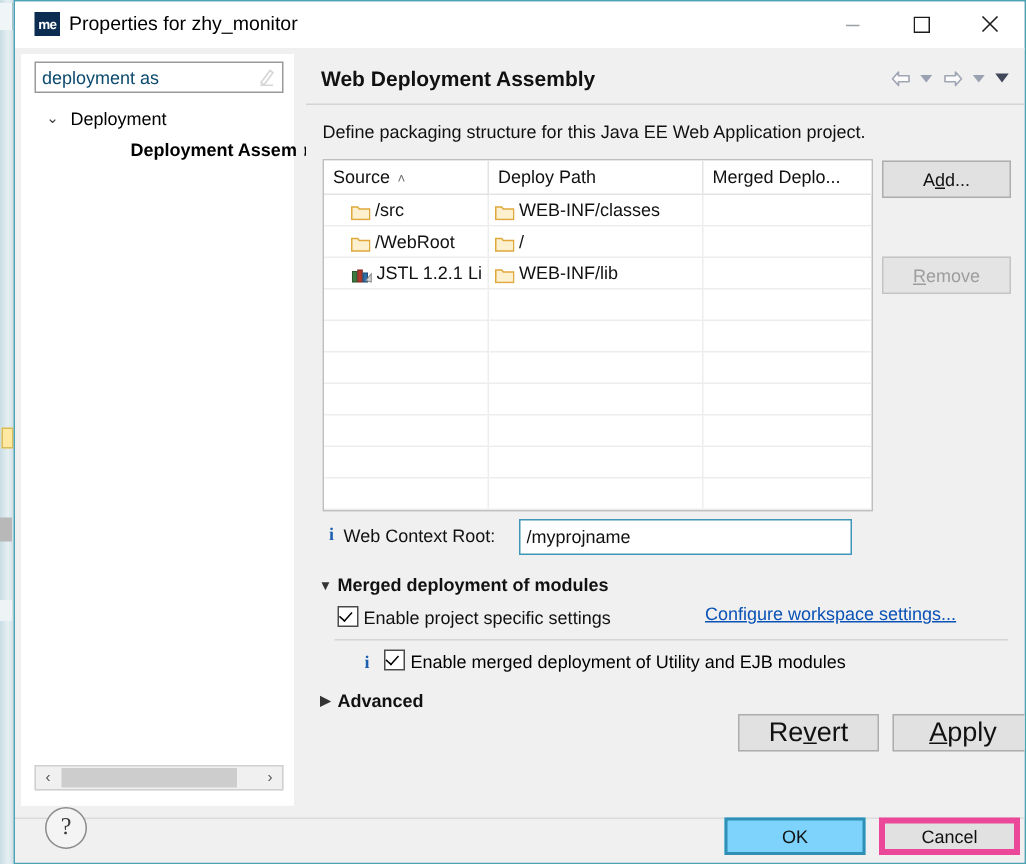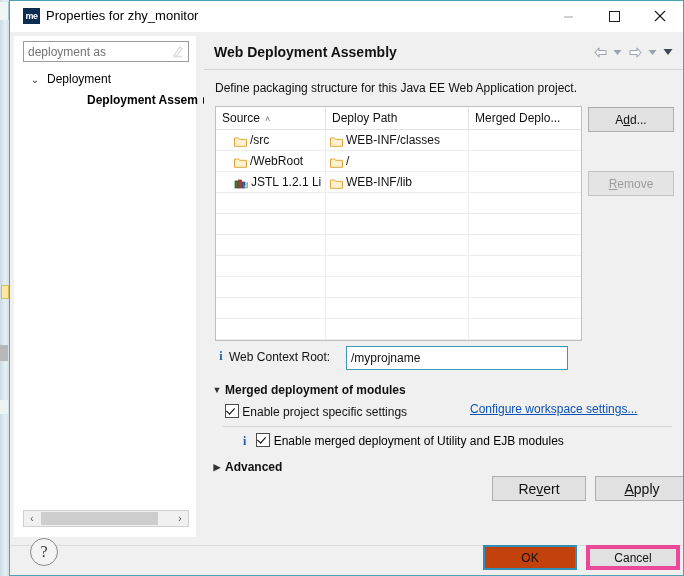--- a/index.html
+++ b/index.html
@@ -105,21 +105,21 @@
   }
   #filter-box {
     position: absolute; left: 8px; top: 4px;
     width: 166px; height: 21px;
     background: #fff;
     border: 1px solid #9a9a9a;
     box-sizing: border-box;
   }
   #filter-box .filter-text {
     position: absolute; left: 4px; top: 3px;
-    font-size: 12px; color: #737373;
+    font-size: 12px; color: #0c4a6e;
   }
   #filter-box .clear-icon {
     position: absolute; right: 4px; top: 3px;
     width: 13px; height: 13px;
     opacity: 0.35;
   }
   #tree {
     position: absolute; left: 0px; top: 32px; width: 100%;
   }
   .tree-row {
@@ -336,21 +336,21 @@
   }
   #adv-header { position: absolute; left: 0px; top: 77px; width: 200px; }
 
   
   .btm-btn {
     position: absolute; top: 444px;
     width: 94px; height: 25px;
     background: #e1e1e1;
     border: 1px solid #adadad;
     box-sizing: border-box;
-    font-size: 14px; color: #111;
+    font-size: 18px; color: #111;
     display: flex; align-items: center; justify-content: center;
   }
   #btn-revert { left: 288px; }
   #btn-apply  { left: 391px; }
   .mn { text-decoration: underline; }
 
   
   #footer {
     position: absolute; left: 0; top: 544px;
     width: 673px; height: 31px;
@@ -370,21 +370,21 @@
   }
   #btn-ok, #btn-cancel {
     position: absolute; top: -1px;
     width: 94px; height: 25px;
     font-size: 12px; color: #111;
     display: flex; align-items: center; justify-content: center;
     box-sizing: border-box;
   }
   #btn-ok {
     left: 473px;
-    background: #c2410c;
+    background: #7dd3fc;
     border: 2px solid #2f8fb5;
   }
   #btn-cancel {
     left: 576px;
     background: #e1e1e1;
     border: 4px solid #ec4899;
   }
 </style>
 </head>
 <body>

